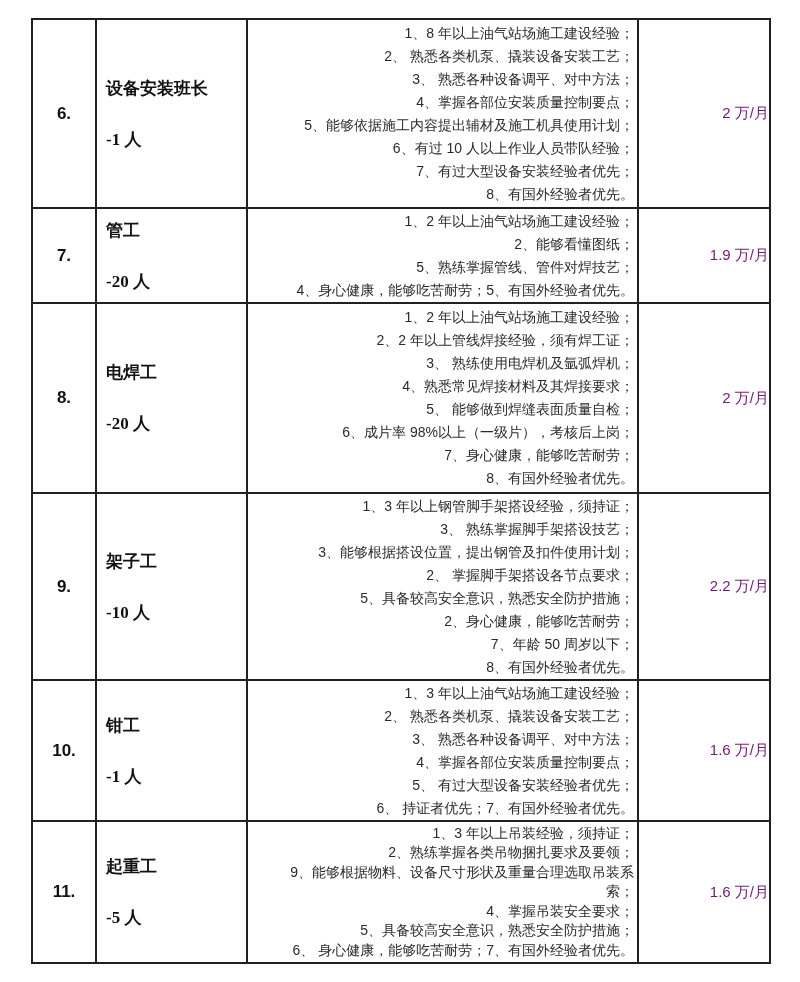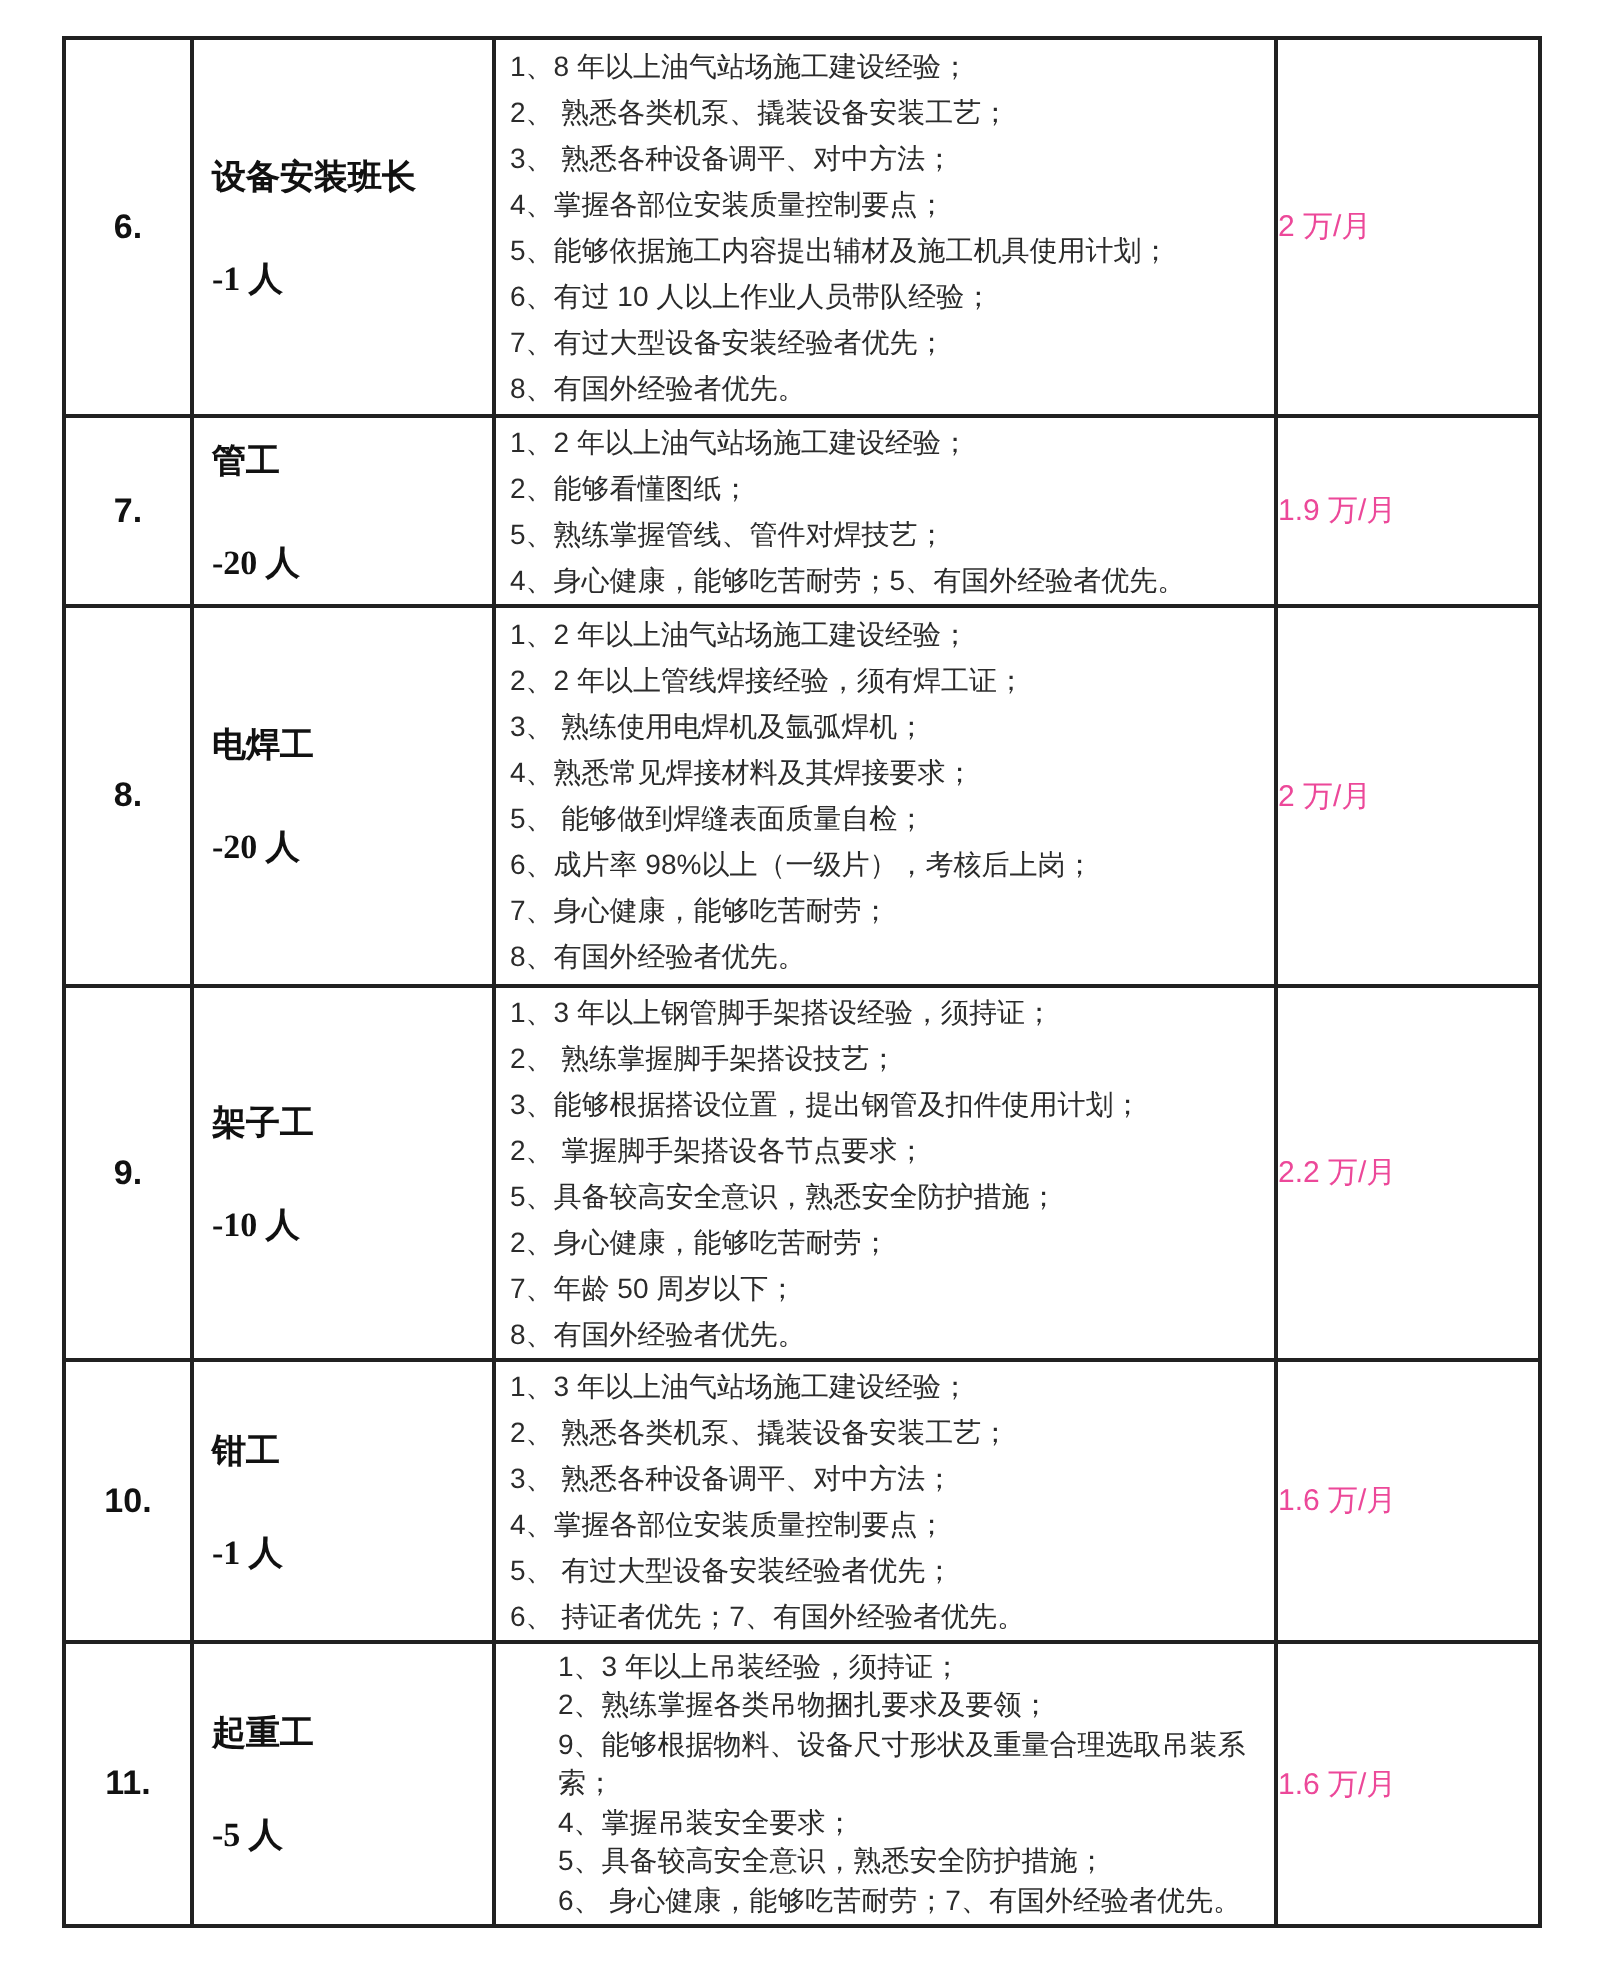--- a/index.html
+++ b/index.html
@@ -48,30 +48,31 @@
     font-size: 17px;
     color: #111111;
     font-family: Liberation Serif, serif;
   }
   .td-title .head-line { margin-top: 28px; }
   .td-req {
     padding-left: 7px !important;
     padding-right: 3px !important;
     font-size: 14px;
     color: #2b2b2b;
+    text-align: right;
   }
   .req-line {
     line-height: 23px;
     white-space: pre-wrap;
   }
   tbody tr:nth-child(6) .req-line { line-height: 19.5px; margin-left: 24px; }
   .td-salary {
-    text-align: left;
+    text-align: right;
     font-size: 15px;
-    color: #ec4899;
+    color: #701a75;
   }
 </style>
 </head>
 <body>
 
 <div class="page">
   <table class="jobs">
     <colgroup>
       <col style="width:64px">
       <col style="width:151px">
@@ -144,21 +145,21 @@
         <tr>
           <td class="td-no">
             <div>9.</div>
           </td>
           <td class="td-title">
             <div class="title-line">架子工</div>
             <div class="head-line">-10 人</div>
           </td>
           <td class="td-req">
             <div class="req-line">1、3 年以上钢管脚手架搭设经验，须持证；</div>
-            <div class="req-line">2、 熟练掌握脚手架搭设技艺；</div>
+            <div class="req-line">3、 熟练掌握脚手架搭设技艺；</div>
             <div class="req-line">3、能够根据搭设位置，提出钢管及扣件使用计划；</div>
             <div class="req-line">2、 掌握脚手架搭设各节点要求；</div>
             <div class="req-line">5、具备较高安全意识，熟悉安全防护措施；</div>
             <div class="req-line">2、身心健康，能够吃苦耐劳；</div>
             <div class="req-line">7、年龄 50 周岁以下；</div>
             <div class="req-line">8、有国外经验者优先。</div>
           </td>
           <td class="td-salary">
             <div>2.2 万/月</div>
           </td>

